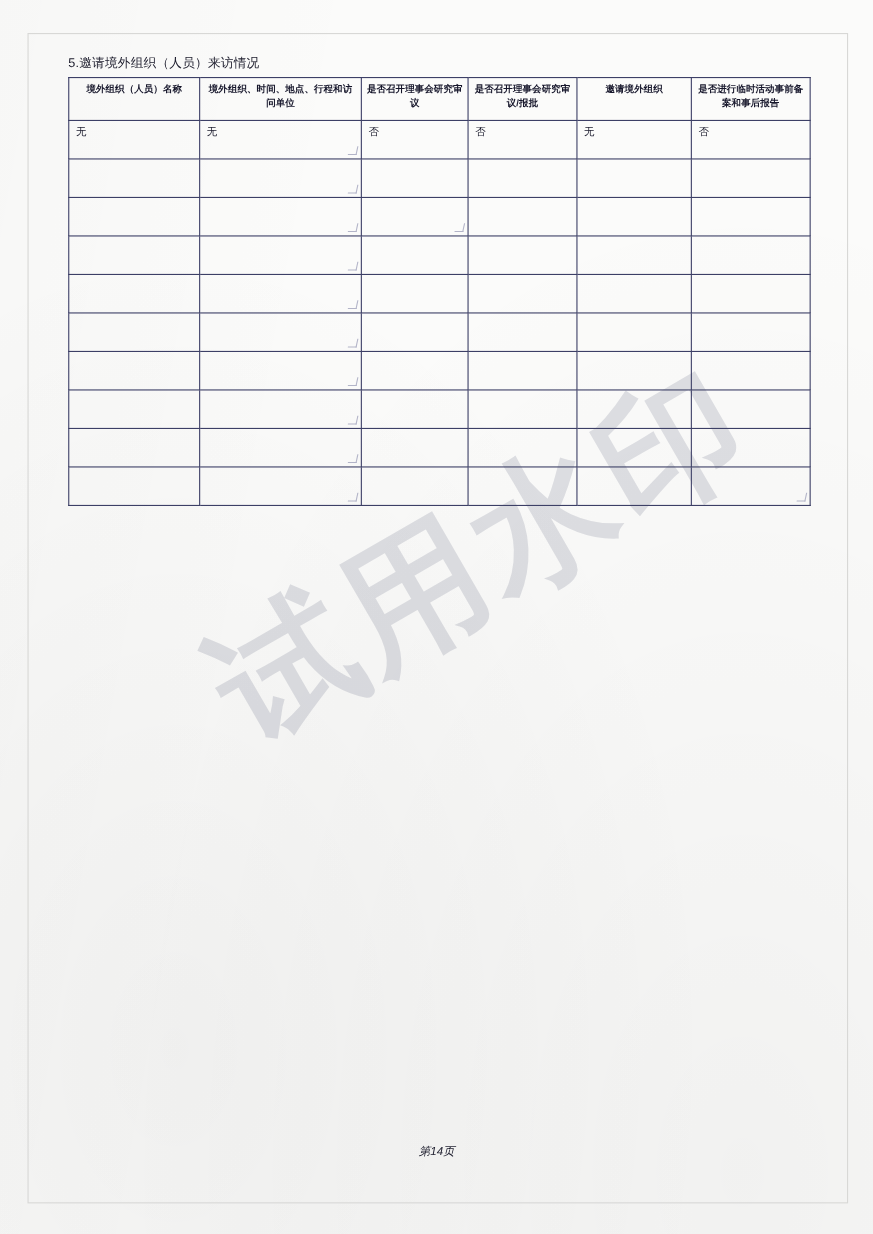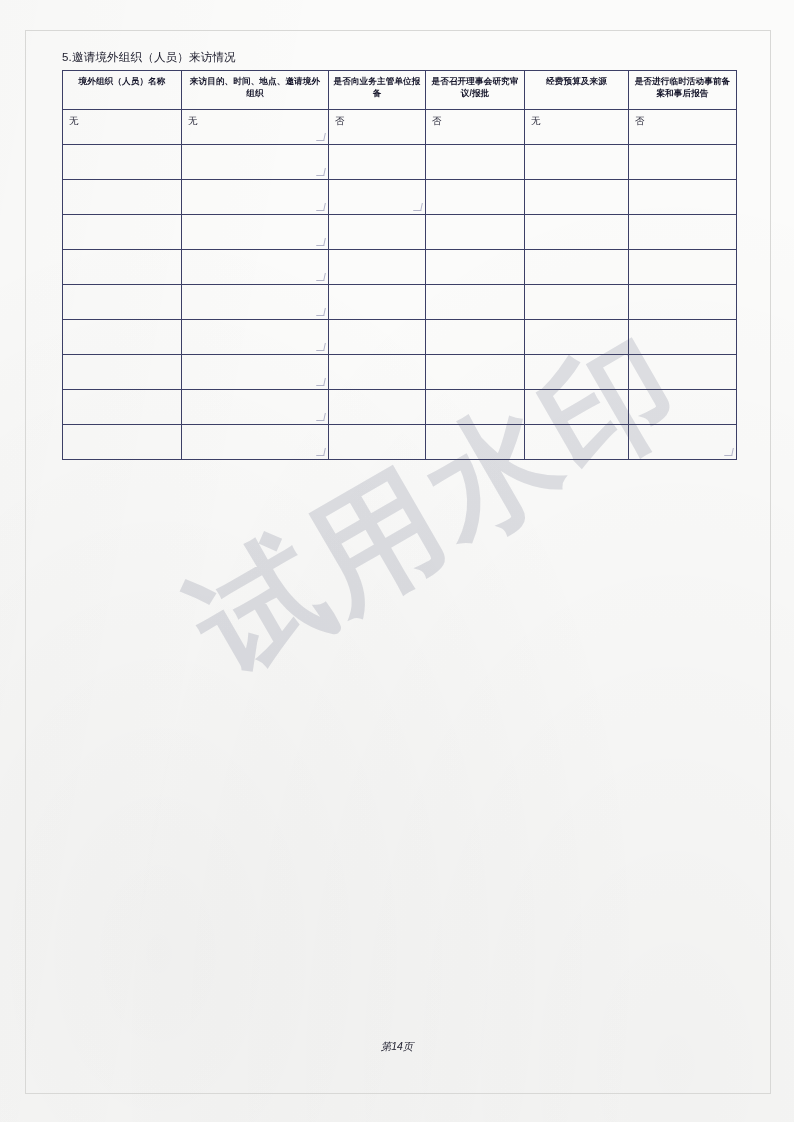--- a/index.html
+++ b/index.html
@@ -136,24 +136,24 @@
   <div class="page-border"></div>
 
   <div class="content">
 
     <div class="section-title">5.邀请境外组织（人员）来访情况</div>
 
     <table class="form">
       <thead>
         <tr>
           <th style="width:110px">境外组织（人员）名称</th>
-          <th style="width:138px">来访目的、时间、地点、邀请境外组织</th>
-          <th style="width:88px">是否向业务主管单位报备</th>
+          <th style="width:138px">境外组织、时间、地点、行程和访问单位</th>
+          <th style="width:88px">是否召开理事会研究审议</th>
           <th style="width:90px">是否召开理事会研究审议/报批</th>
-          <th style="width:95px">经费预算及来源</th>
+          <th style="width:95px">邀请境外组织</th>
           <th style="width:99px">是否进行临时活动事前备案和事后报告</th>
         </tr>
       </thead>
       <tbody>
         <tr>
           <td>
               <span class="cell-val">无</span>
             </td>
           <td class="tick">
               <span class="cell-val">无</span>

